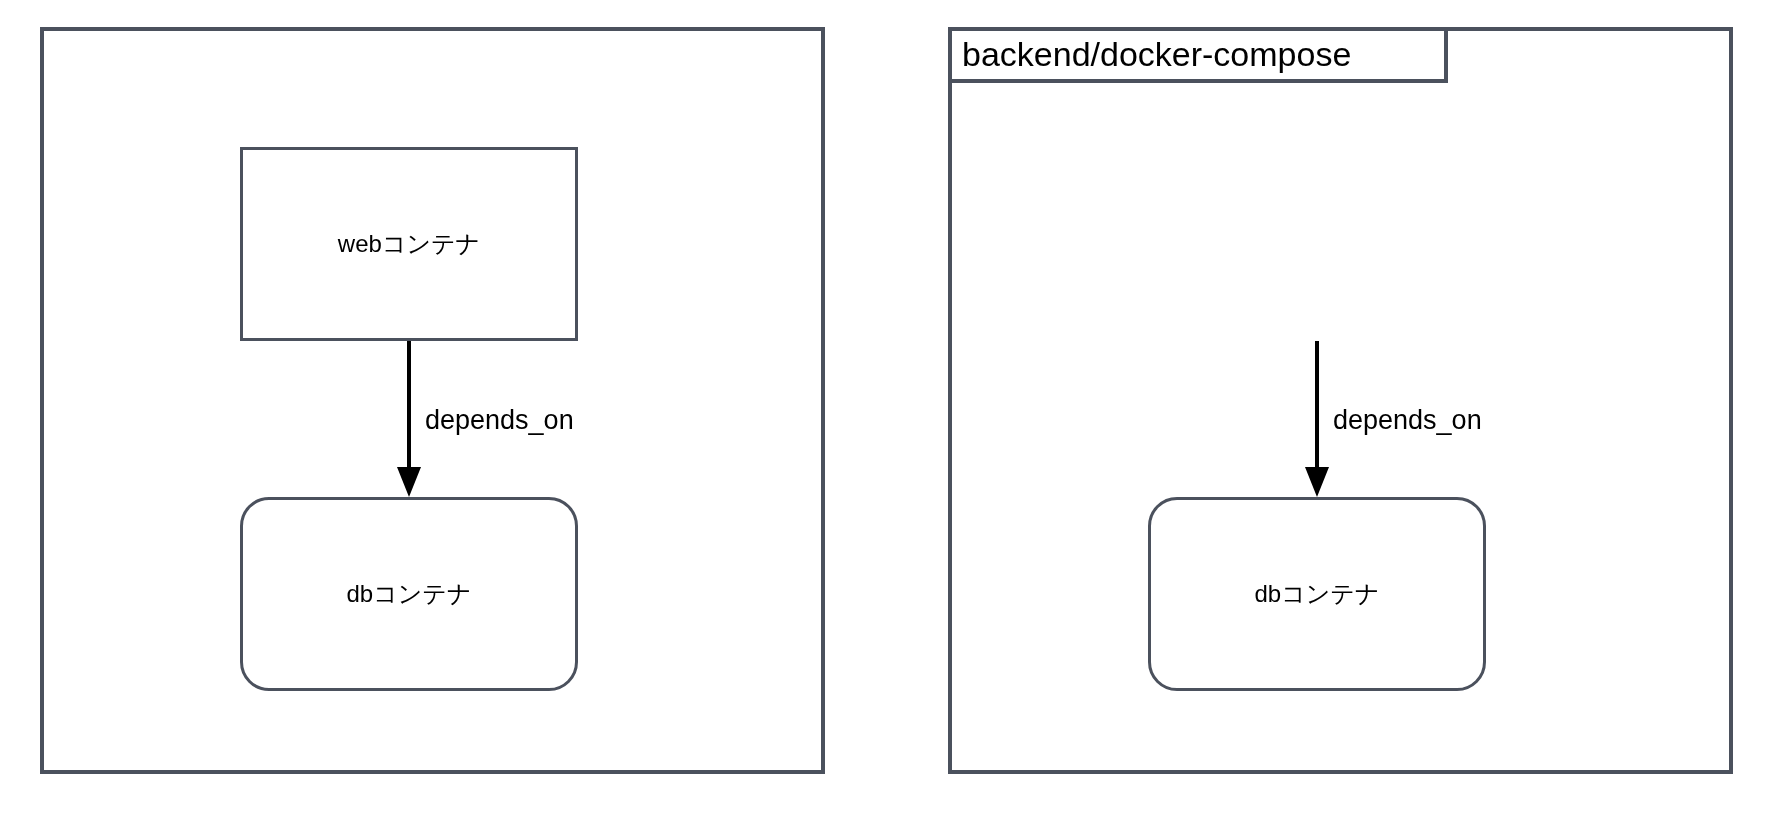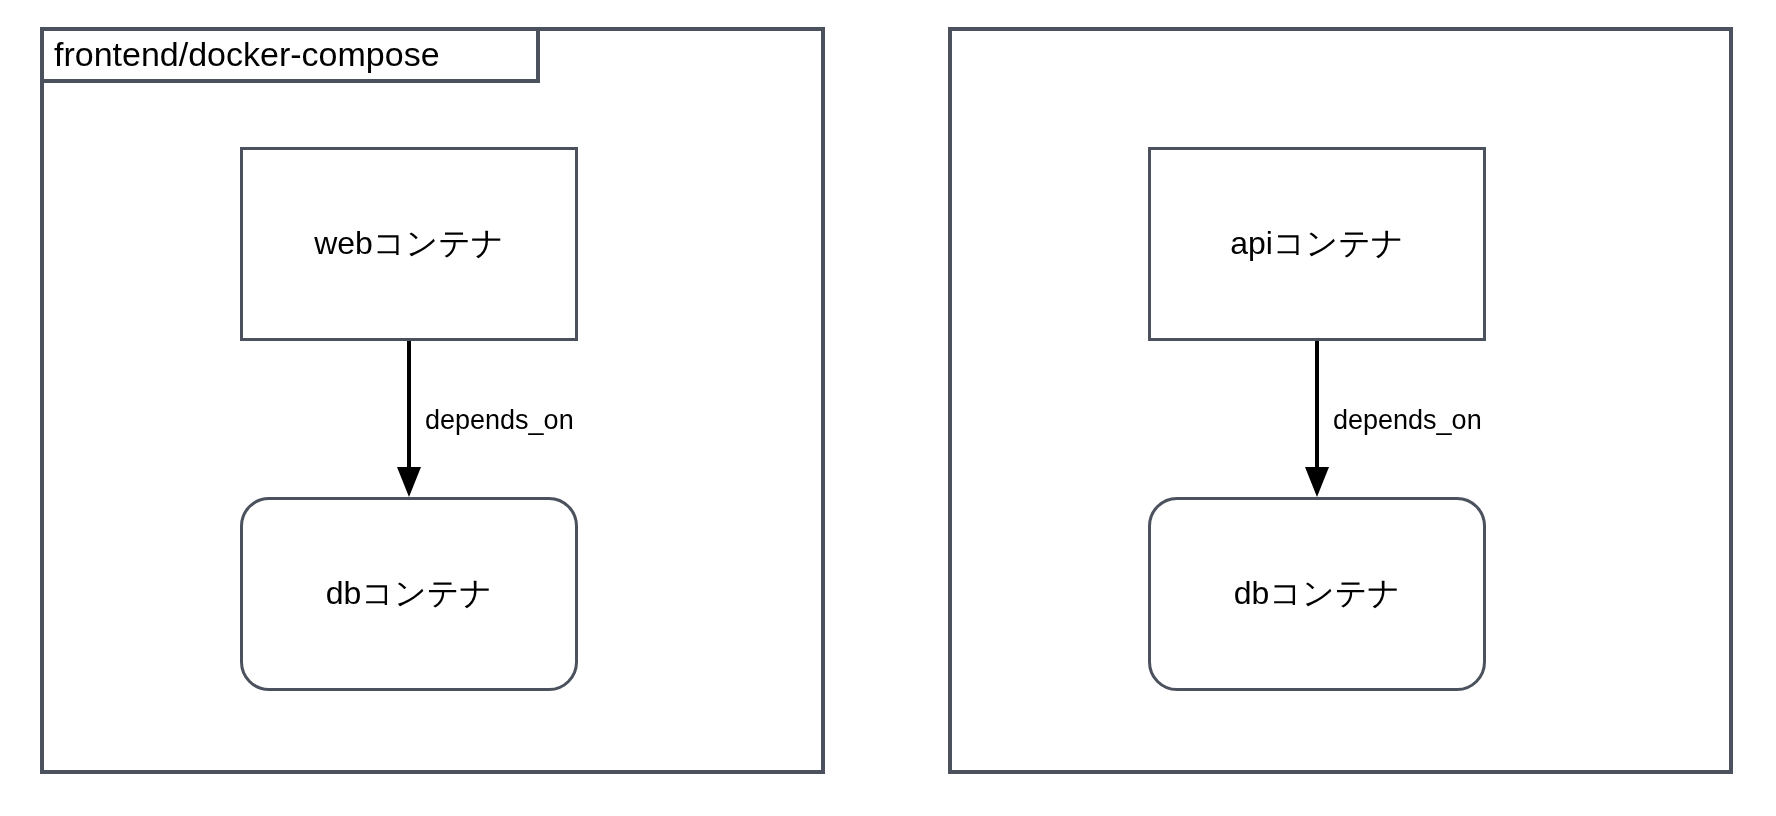--- a/index.html
+++ b/index.html
@@ -42,21 +42,21 @@
     position: absolute;
     left: 196px;
     width: 338px;
     height: 194px;
     border: 3px solid var(--border, #4b515d);
     background: var(--background, #ffffff);
     box-sizing: border-box;
     display: flex;
     align-items: center;
     justify-content: center;
-    font-size: 32px;
+    font-size: 24px;
   }
   .node--top    { top: 116px; }
   .node--bottom { top: 466px; border-radius: 29px; }
   .edge {
     position: absolute;
     left: 363px;
     top: 310px;
     width: 4px;
     height: 156px;
   }
@@ -85,42 +85,39 @@
     font-size: 27px;
     white-space: nowrap;
   }
 </style>
 </head>
 <body>
 
 <div class="canvas">
 
   <section class="cluster cluster--frontend">
-    <div class="cluster-title">frontend/docker-compose</div>
 
     <div class="node node--top">
       <span>webコンテナ</span>
     </div>
 
     <div class="edge">
       <div class="edge-line"></div>
       <div class="edge-arrowhead"></div>
       <span class="edge-label">depends_on</span>
     </div>
 
     <div class="node node--bottom">
       <span>dbコンテナ</span>
     </div>
   </section>
 
   <section class="cluster cluster--backend">
+    <div class="cluster-title">backend/docker-compose</div>
 
-    <div class="node node--top">
-      <span>apiコンテナ</span>
-    </div>
 
     <div class="edge">
       <div class="edge-line"></div>
       <div class="edge-arrowhead"></div>
       <span class="edge-label">depends_on</span>
     </div>
 
     <div class="node node--bottom">
       <span>dbコンテナ</span>
     </div>

